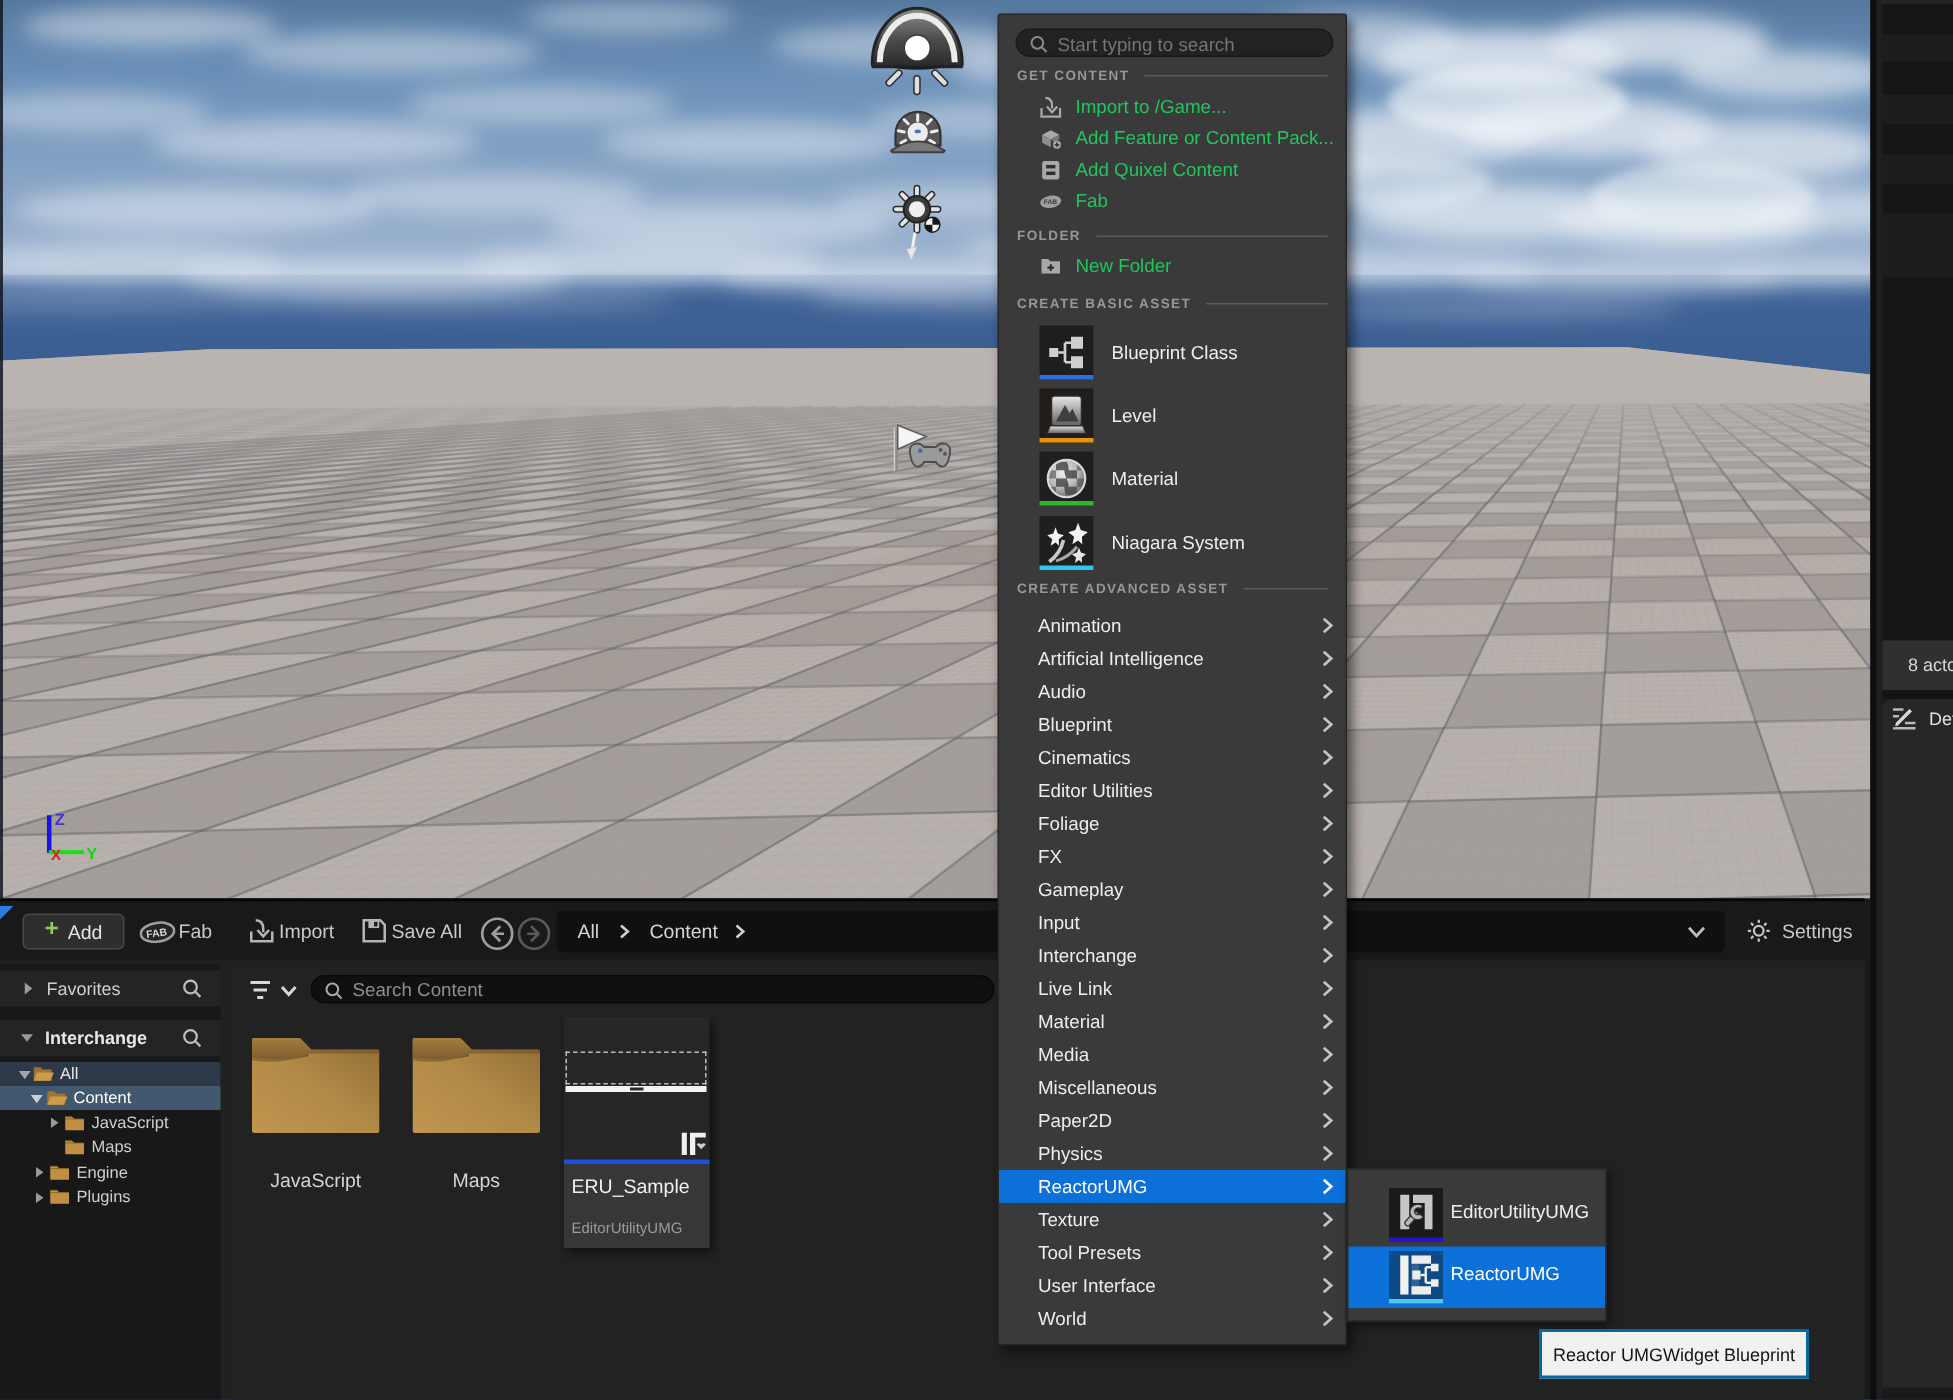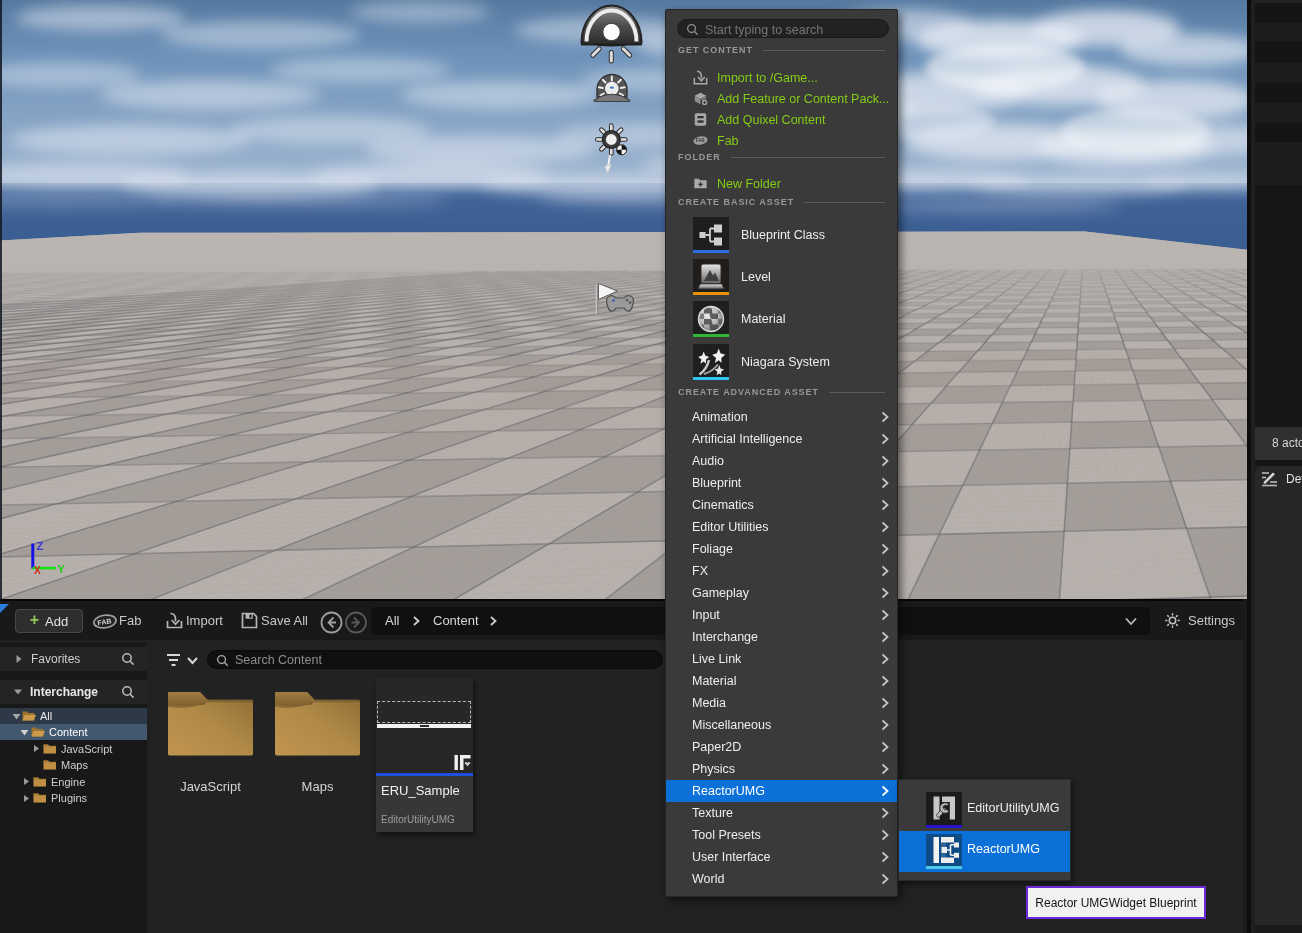--- a/index.html
+++ b/index.html
@@ -10,30 +10,30 @@
 #cb{left:0;top:599px;width:1243px;height:334px;background:#212121;border-top:2px solid #050505}
 #tb{left:0;top:601px;width:1243px;height:39px;background:#191919}
 .tbt{color:#c9c9c9;font-size:13px}
 #lp{left:0;top:643px;width:147px;height:290px;background:#181818}
 #ca{left:154px;top:643px;width:1089px;height:290px;background:#222222}
 #menu{left:665px;top:9px;width:233px;height:888px;background:#3a3a3a;border:1px solid #262626;
  box-shadow:3px 4px 8px rgba(0,0,0,.55);border-radius:2px}
 .sect{display:flex;align-items:center;color:#979797;font-size:9px;font-weight:bold;
  letter-spacing:0.95px;padding:0 12px 0 12px}
 .sect .ln{flex:1;height:1px;background:#5b5b5b;margin-left:10px}
-.mi{display:flex;align-items:flex-end;color:#84cc16;font-size:12.5px;position:absolute;left:0;right:0}
+.mi{display:flex;align-items:flex-start;color:#22c55e;font-size:12.5px;position:absolute;left:0;right:0}
 .mic{width:15px;height:15px;margin-left:27px;margin-right:9px;flex:none}
 .adv{position:absolute;left:0;right:0;height:22px;display:flex;align-items:center;
  color:#ededed;font-size:12.5px;padding-left:26px}
 .adv .ch{position:absolute;right:8px;top:5px}
 .thumb{position:absolute;width:36px;height:36px;background:#1e1e1e}
 .thumb .bar{position:absolute;left:0;right:0;bottom:0;height:3px}
 .bat{position:absolute;left:75px;color:#ededed;font-size:12.5px}
 #submenu{left:898px;top:779px;width:173px;height:102px;background:#3a3a3a;border:1px solid #2a2a2a;box-shadow:2px 3px 6px rgba(0,0,0,.5)}
-#tooltip{left:1026px;top:886px;width:180px;height:33px;background:#f1f1f0;border:2px solid #6d28d9;
+#tooltip{left:1026px;top:886px;width:180px;height:33px;background:#f1f1f0;border:2px solid #0369a1;
  color:#141414;font-size:12px;display:flex;align-items:center;justify-content:center;white-space:nowrap}
 .tree{position:absolute;display:flex;align-items:center;color:#cfcfcf;font-size:11px;white-space:nowrap}
 svg{display:block}
 </style></head><body>
 <div class="abs" id="vp">
 <svg width="1247" height="599" viewBox="0 0 1247 599">
 <defs>
 <linearGradient id="skyg" x1="0" y1="0" x2="0" y2="1">
  <stop offset="0" stop-color="#55789f"></stop>
  <stop offset="0.25" stop-color="#6b90b8"></stop>

